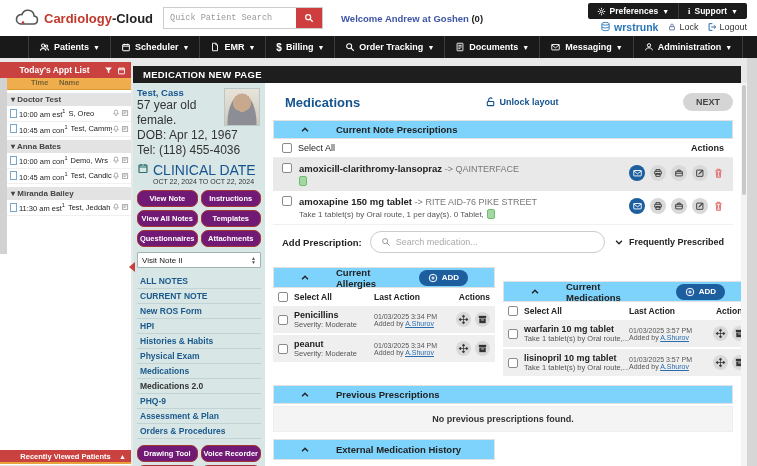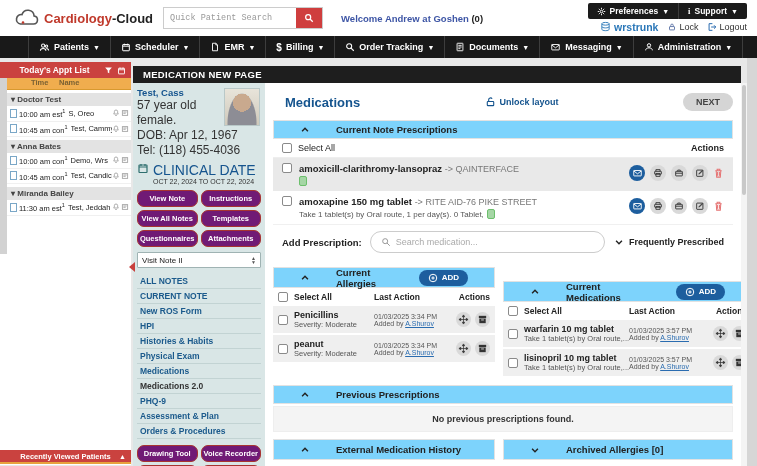--- a/index.html
+++ b/index.html
@@ -831,30 +831,20 @@
       <div class="card left">
         <div class="sec-hdr" style="margin-top:7px;">
           <span class="chev">
               <svg width="10" height="10" viewBox="0 0 24 24" fill="none" stroke="currentColor" stroke-width="3.4">
                 <path d="M5 15l7-7 7 7"></path>
               </svg>
             </span>
           <span>External Medication History</span>
         </div>
       </div>
-      <div class="card right">
-        <div class="sec-hdr" style="margin-top:7px;">
-          <span class="chev">
-              <svg width="10" height="10" viewBox="0 0 24 24" fill="none" stroke="currentColor" stroke-width="3.4">
-                <path d="M5 9l7 7 7-7"></path>
-              </svg>
-            </span>
-          <span>Archived Allergies [0]</span>
-        </div>
-      </div>
     </div>
   </div>
 
   <div class="scroll-strip">
       <div class="scroll-thumb"></div>
     </div>
   <div class="right-gray"></div>
 </div>
 
 </body></html>

